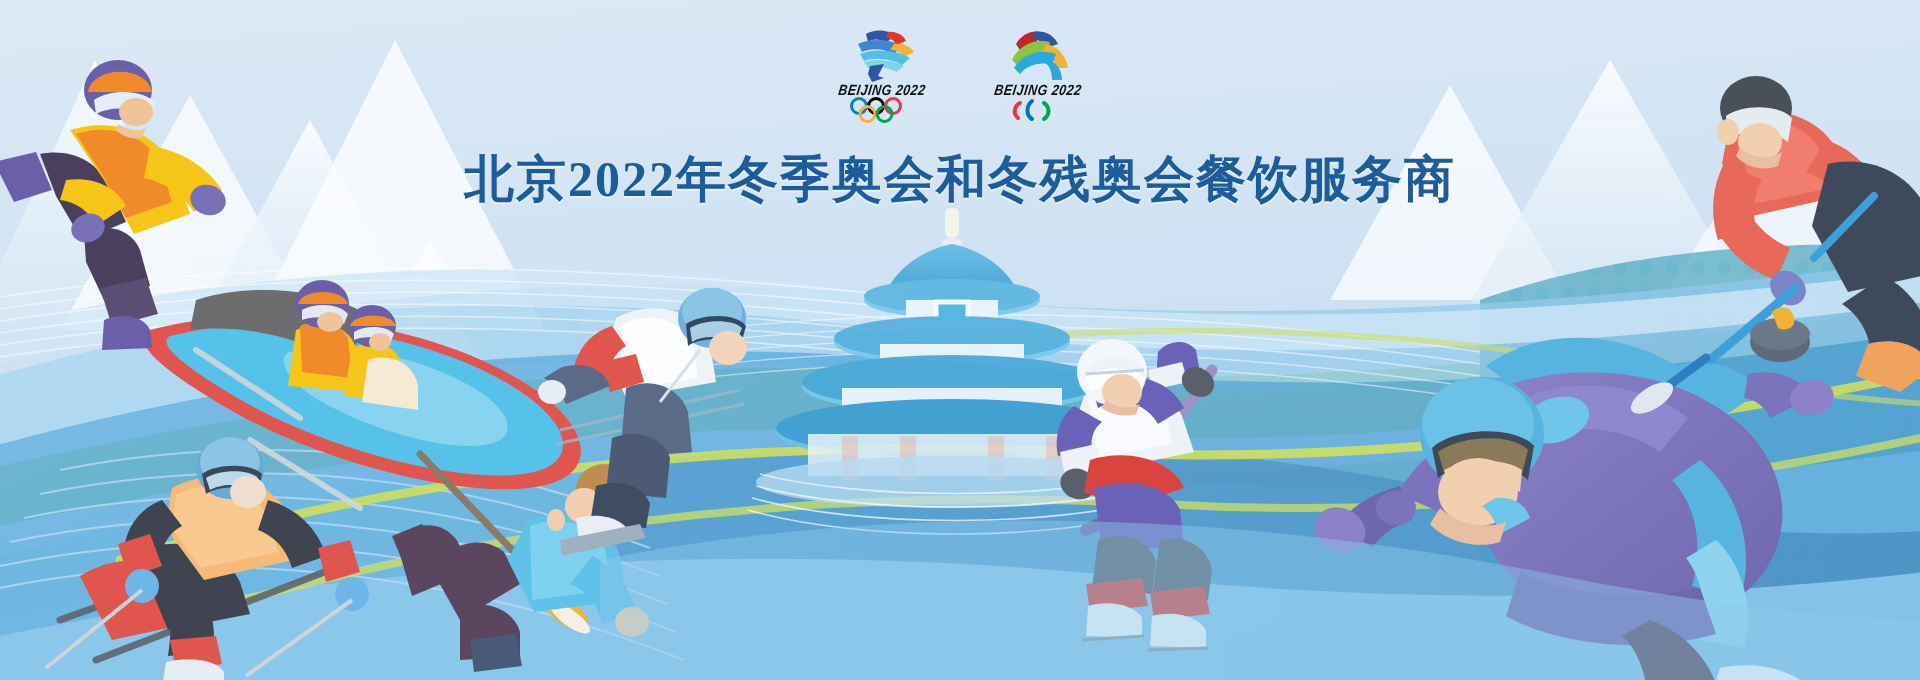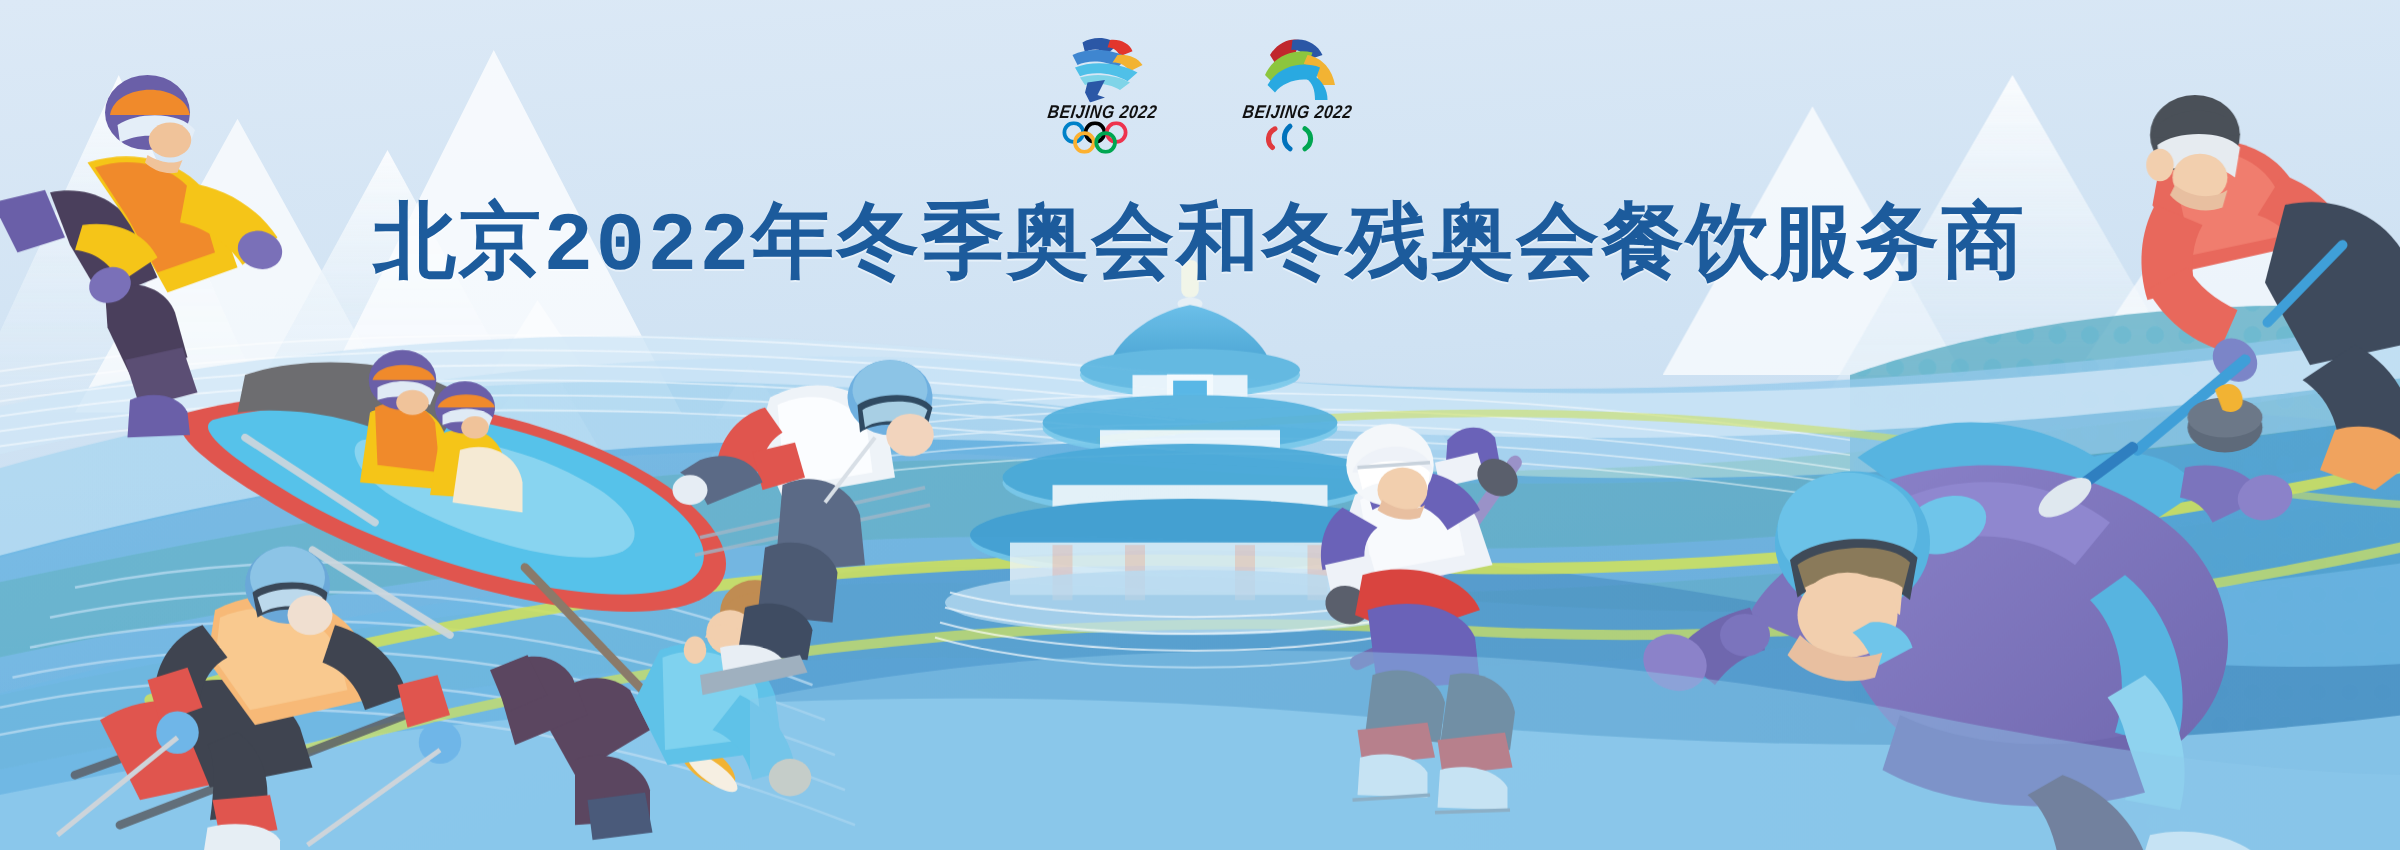--- a/index.html
+++ b/index.html
@@ -6,24 +6,24 @@
   body{font-family:"Liberation Sans","DejaVu Sans",sans-serif;}
   #banner{position:relative;width:1920px;height:680px;overflow:hidden;
           background:linear-gradient(170deg,#dbe9f6 0%,#cfe2f3 35%,#c3dcf0 70%,#bfd9ee 100%);}
   #art{position:absolute;inset:0;width:1920px;height:680px;display:block;}
   .emblem-block{position:absolute;top:26px;left:0;width:1920px;display:flex;justify-content:center;gap:46px;}
   .emblem{width:110px;text-align:center;}
   .emblem svg{display:block;margin:0 auto;}
   .wordmark{font-style:italic;font-weight:bold;font-size:12.5px;letter-spacing:.5px;
             color:#111;margin-top:1px;transform:skewX(-8deg) scaleY(1.18);}
   #title-wrap{position:absolute;top:118px;left:0;width:1920px;text-align:center;}
-  #title{display:inline-block;font-size:66px;font-weight:bold;color:#1c5b9c;
+  #title{display:inline-block;font-size:50px;font-weight:bold;color:#1c5b9c;
          letter-spacing:2px;line-height:1.1;
          text-shadow:0 2px 0 rgba(255,255,255,.45);
-         font-family:Liberation Mono, monospace;}
+         font-family:Liberation Serif, serif;}
 </style>
 </head>
 <body>
 
 <div id="banner">
 
   <svg id="art" viewBox="0 0 1920 680" xmlns="http://www.w3.org/2000/svg">
     <defs>
       <linearGradient id="sky" x1="0" y1="0" x2="0.2" y2="1">
         <stop offset="0" stop-color="#dce9f6"></stop>

